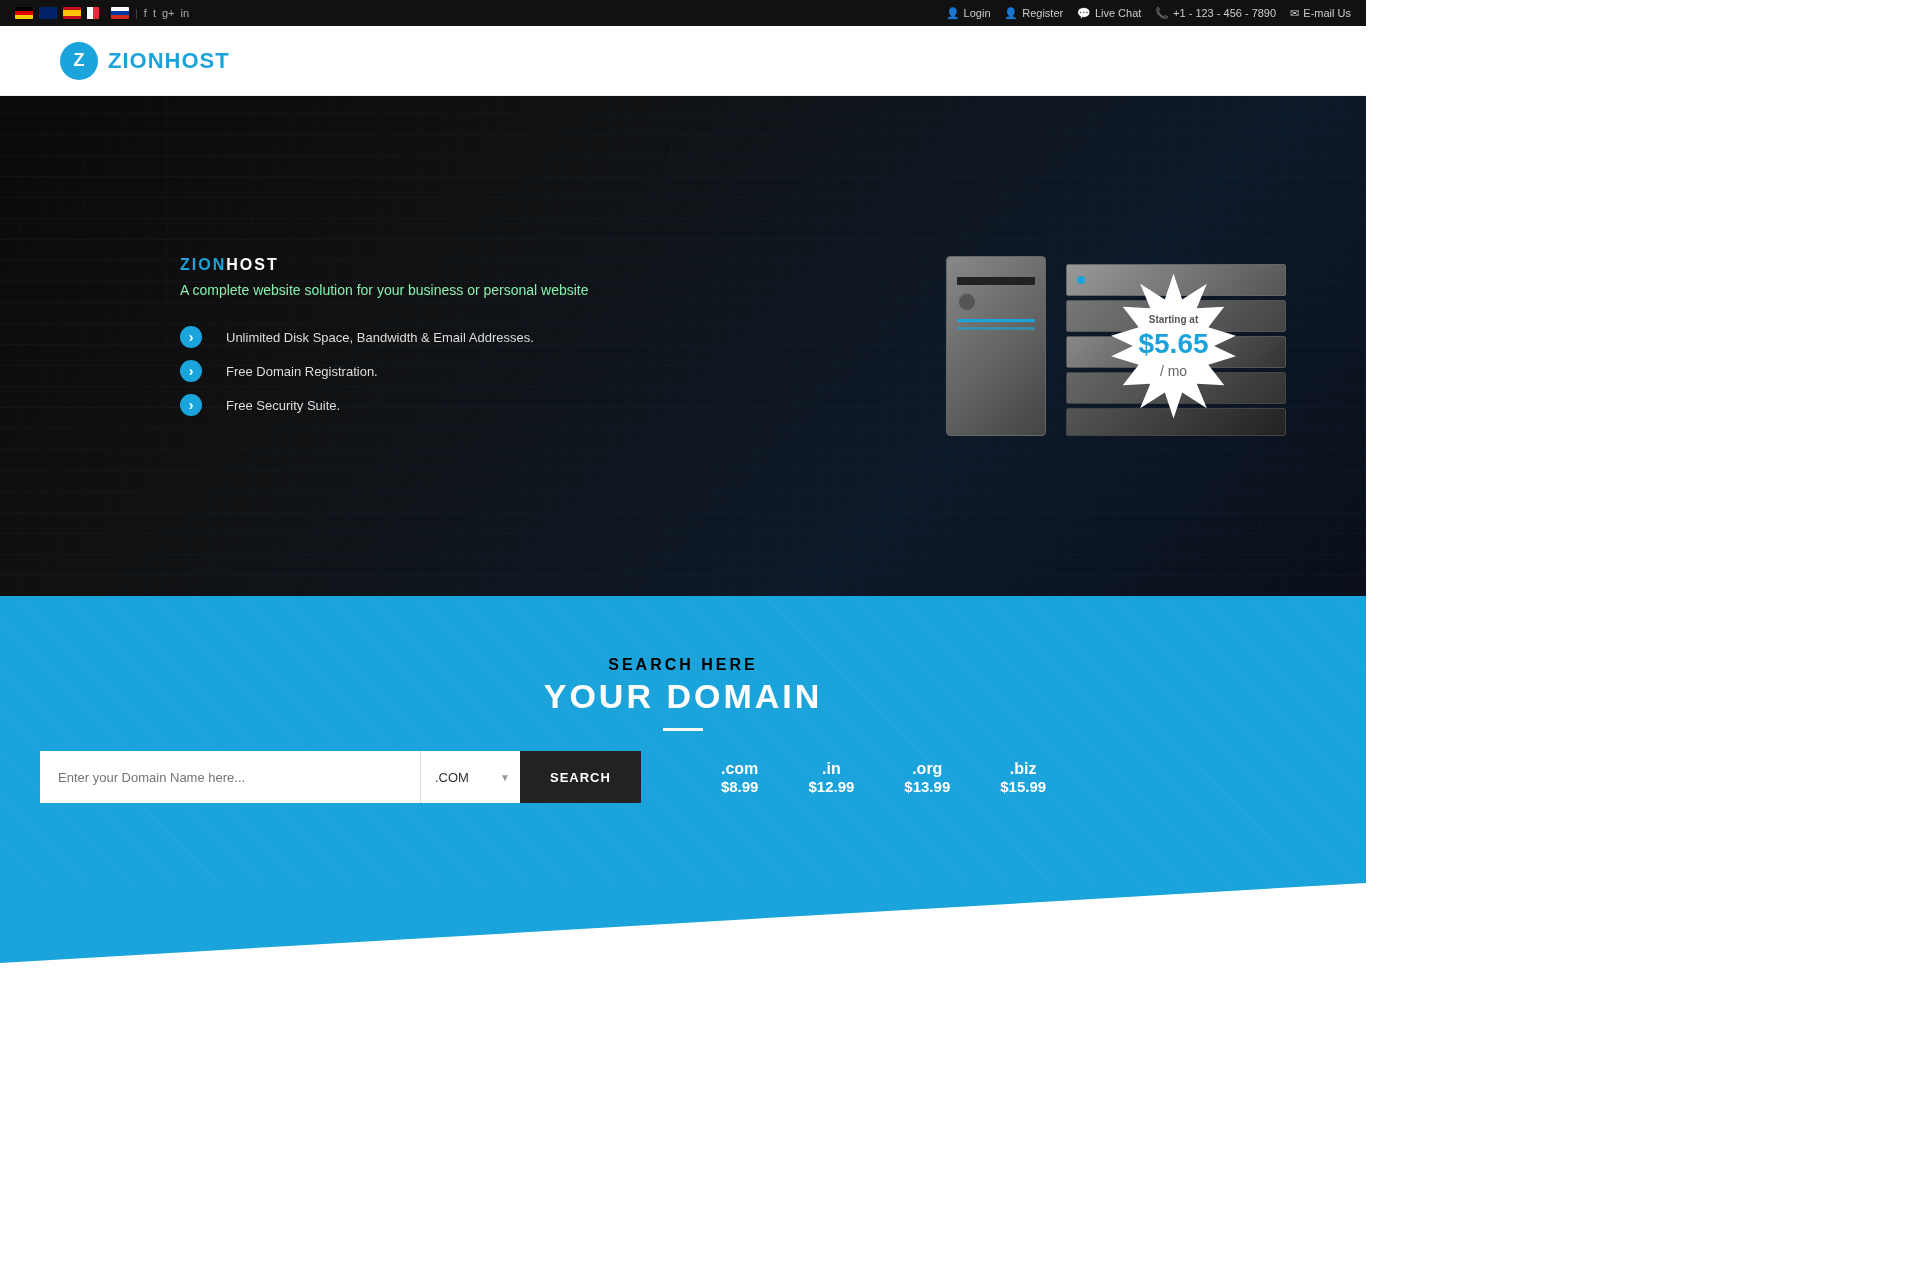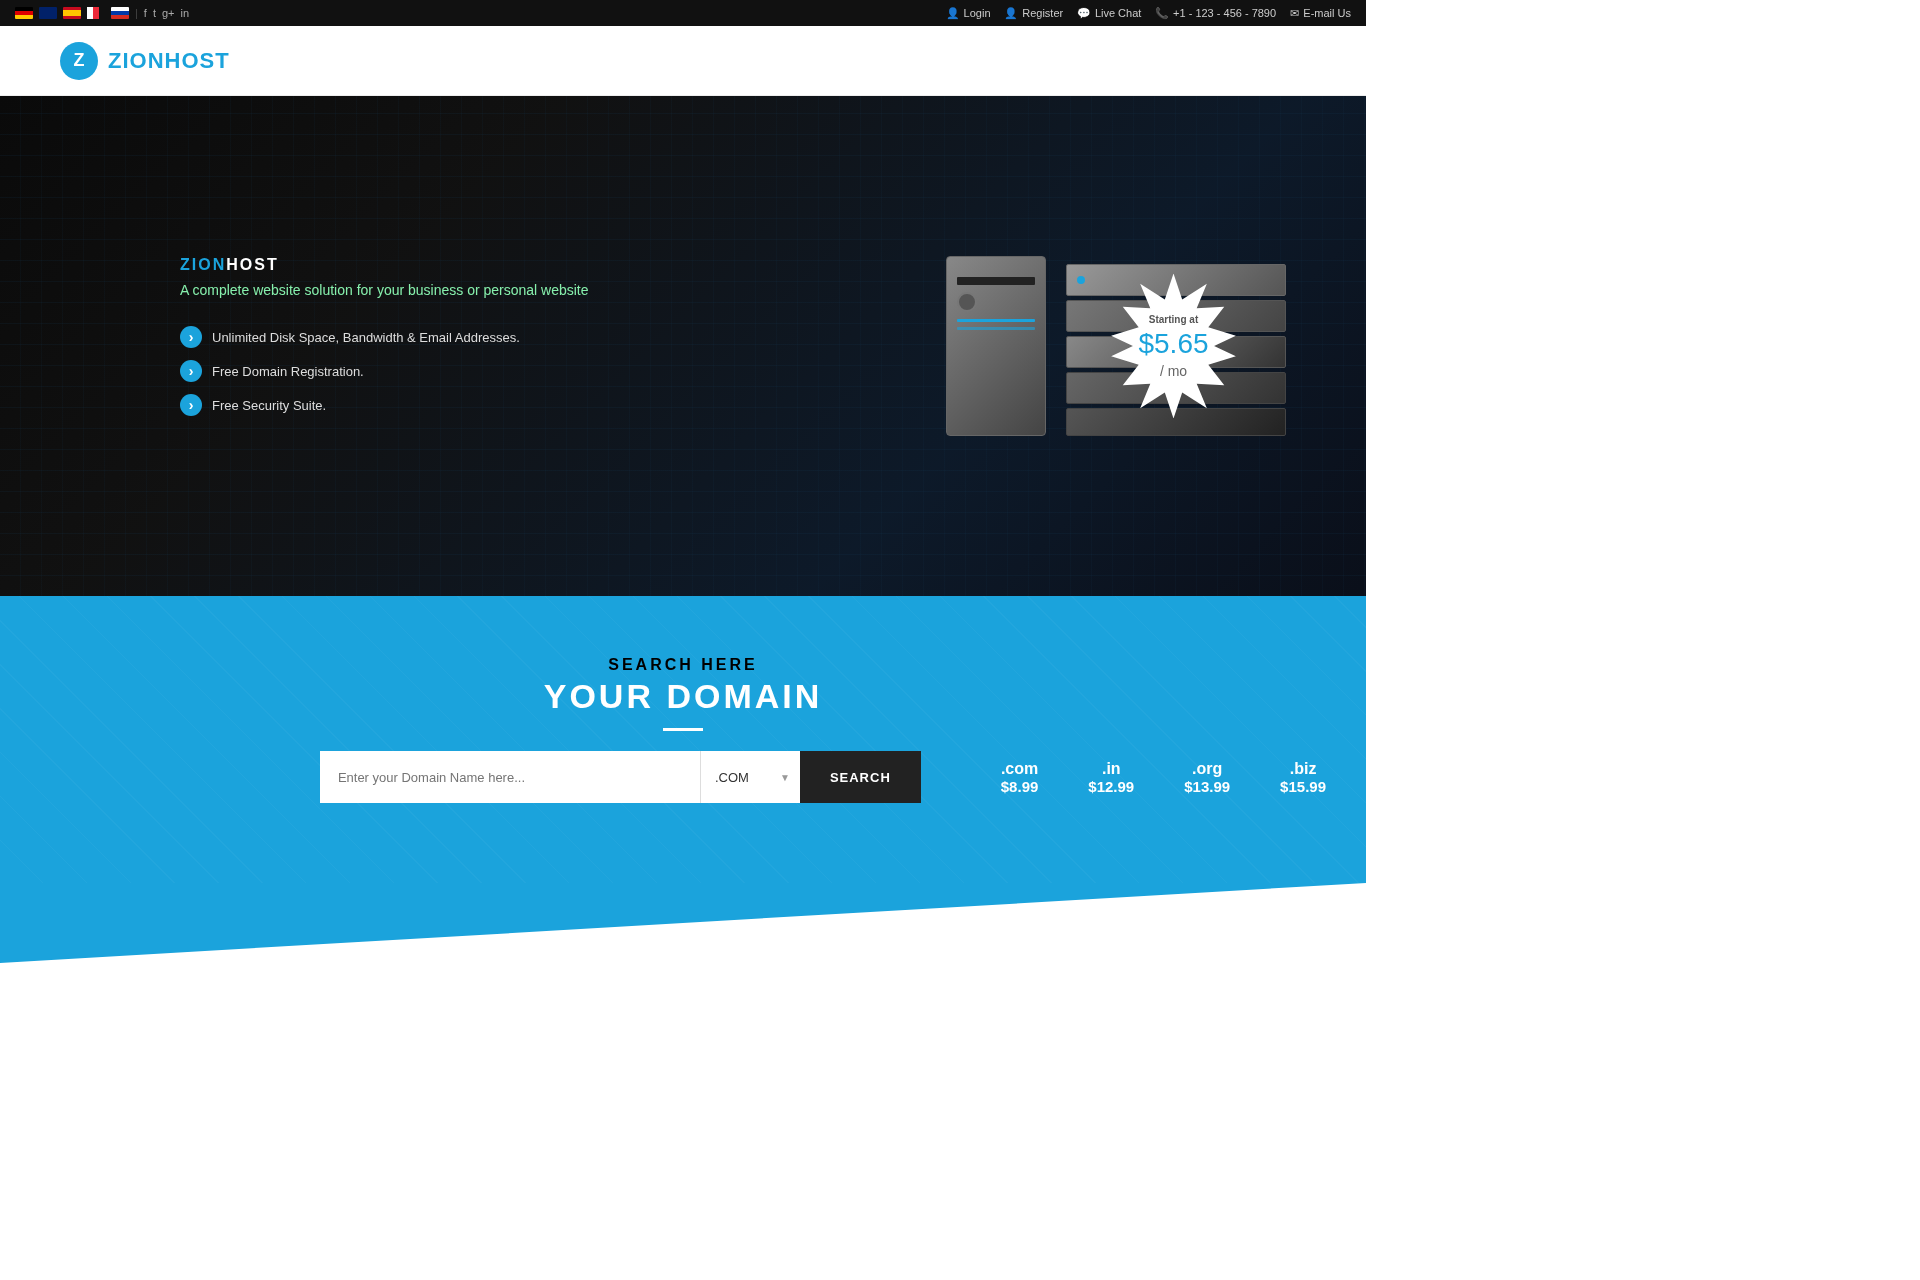--- a/index.html
+++ b/index.html
@@ -76,21 +76,21 @@
       position: relative;
       z-index: 2;
       padding: 0 0 0 180px;
       flex: 1;
     }
     .hero-tagline { color: #1ba3dc; font-size: 16px; font-weight: 600; letter-spacing: 2px; margin-bottom: 8px; }
     .hero-tagline span { color: #fff; }
     .hero-title { color: #fff; font-size: 48px; font-weight: 800; letter-spacing: 2px; margin-bottom: 12px; line-height: 1.1; }
     .hero-sub { color: #86efac; font-size: 14px; margin-bottom: 28px; }
     .hero-features { list-style: none; margin-bottom: 20px; }
-    .hero-features li { color: #ddd; font-size: 13px; margin-bottom: 12px; display: flex; align-items: center; gap: 10px; }
+    .hero-features li { color: #ddd; font-size: 13px; margin-bottom: 12px; display: flex; align-items: center; gap: 24px; }
     .bullet-circle {
       width: 22px; height: 22px; background: #1ba3dc; border-radius: 50%;
       display: flex; align-items: center; justify-content: center; flex-shrink: 0;
     }
     .bullet-circle::after { content: '›'; color: #fff; font-size: 14px; font-weight: bold; }
 
     
     .badge-wrap {
       position: absolute;
       right: 120px;
@@ -107,21 +107,21 @@
       clip-path: polygon(
         50% 0%, 56% 18%, 73% 7%, 66% 24%, 85% 23%, 74% 37%,
         93% 43%, 78% 50%, 93% 57%, 74% 63%, 85% 77%, 66% 76%,
         73% 93%, 56% 82%, 50% 100%, 44% 82%, 27% 93%, 34% 76%,
         15% 77%, 26% 63%, 7% 57%, 22% 50%, 7% 43%, 26% 37%,
         15% 23%, 34% 24%, 27% 7%, 44% 18%
       );
     }
     .badge-content { text-align: center; line-height: 1.3; }
     .badge-starting { font-size: 10px; color: #555; font-weight: bold; }
-    .badge-price { font-size: 28px; color: #1ba3dc; font-weight: 400; }
+    .badge-price { font-size: 28px; color: #1ba3dc; font-weight: 700; }
     .badge-mo { font-size: 14px; color: #666; }
 
     
     .domain-section {
       background: #1ba3dc;
       padding: 60px 40px 80px;
       text-align: center;
       position: relative;
       overflow: hidden;
     }
@@ -277,21 +277,21 @@
       </li>
     </ul>
   </div>
 </section>
 
 <section class="domain-section">
   <div class="domain-label">SEARCH HERE</div>
   <h2 class="domain-title">YOUR DOMAIN</h2>
   <div class="domain-underline"></div>
 
-  <div style="display:flex;align-items:center;justify-content:flex-end;gap:40px;position:relative;z-index:1;">
+  <div style="display:flex;align-items:center;justify-content:flex-start;gap:40px;position:relative;z-index:1;">
     <div class="domain-search-row">
       <input class="domain-input" type="text" placeholder="Enter your Domain Name here..." style="">
       <div class="domain-select-wrap">
         <select class="domain-select">
           <option>.COM</option>
           <option>.NET</option>
           <option>.ORG</option>
           <option>.BIZ</option>
           <option>.IN</option>
         </select>

